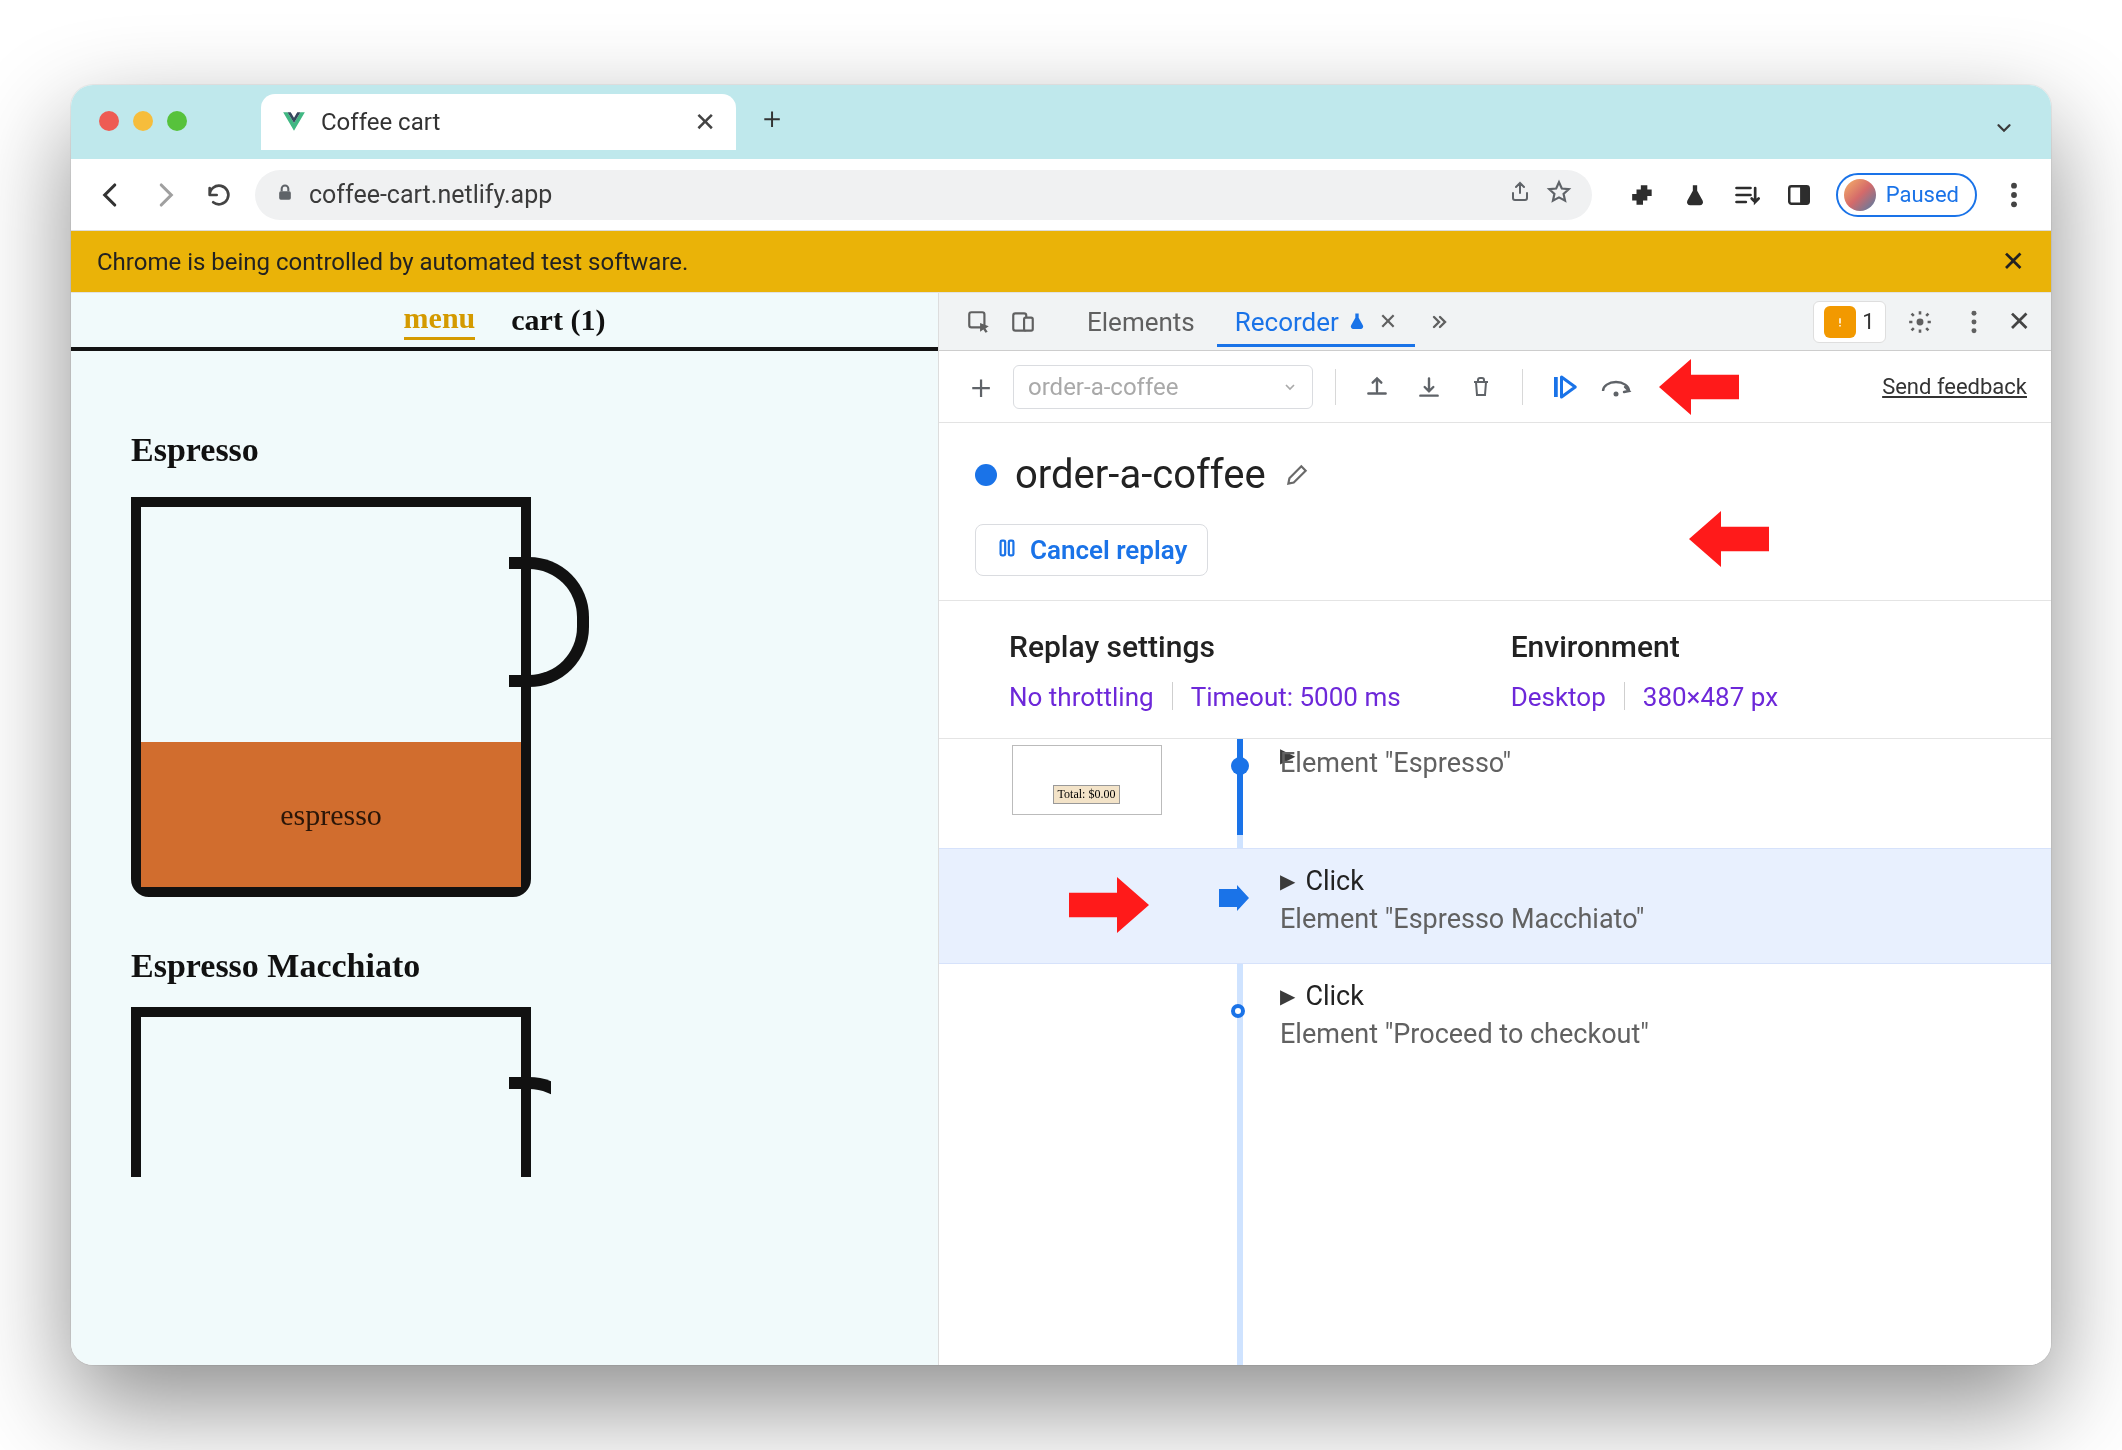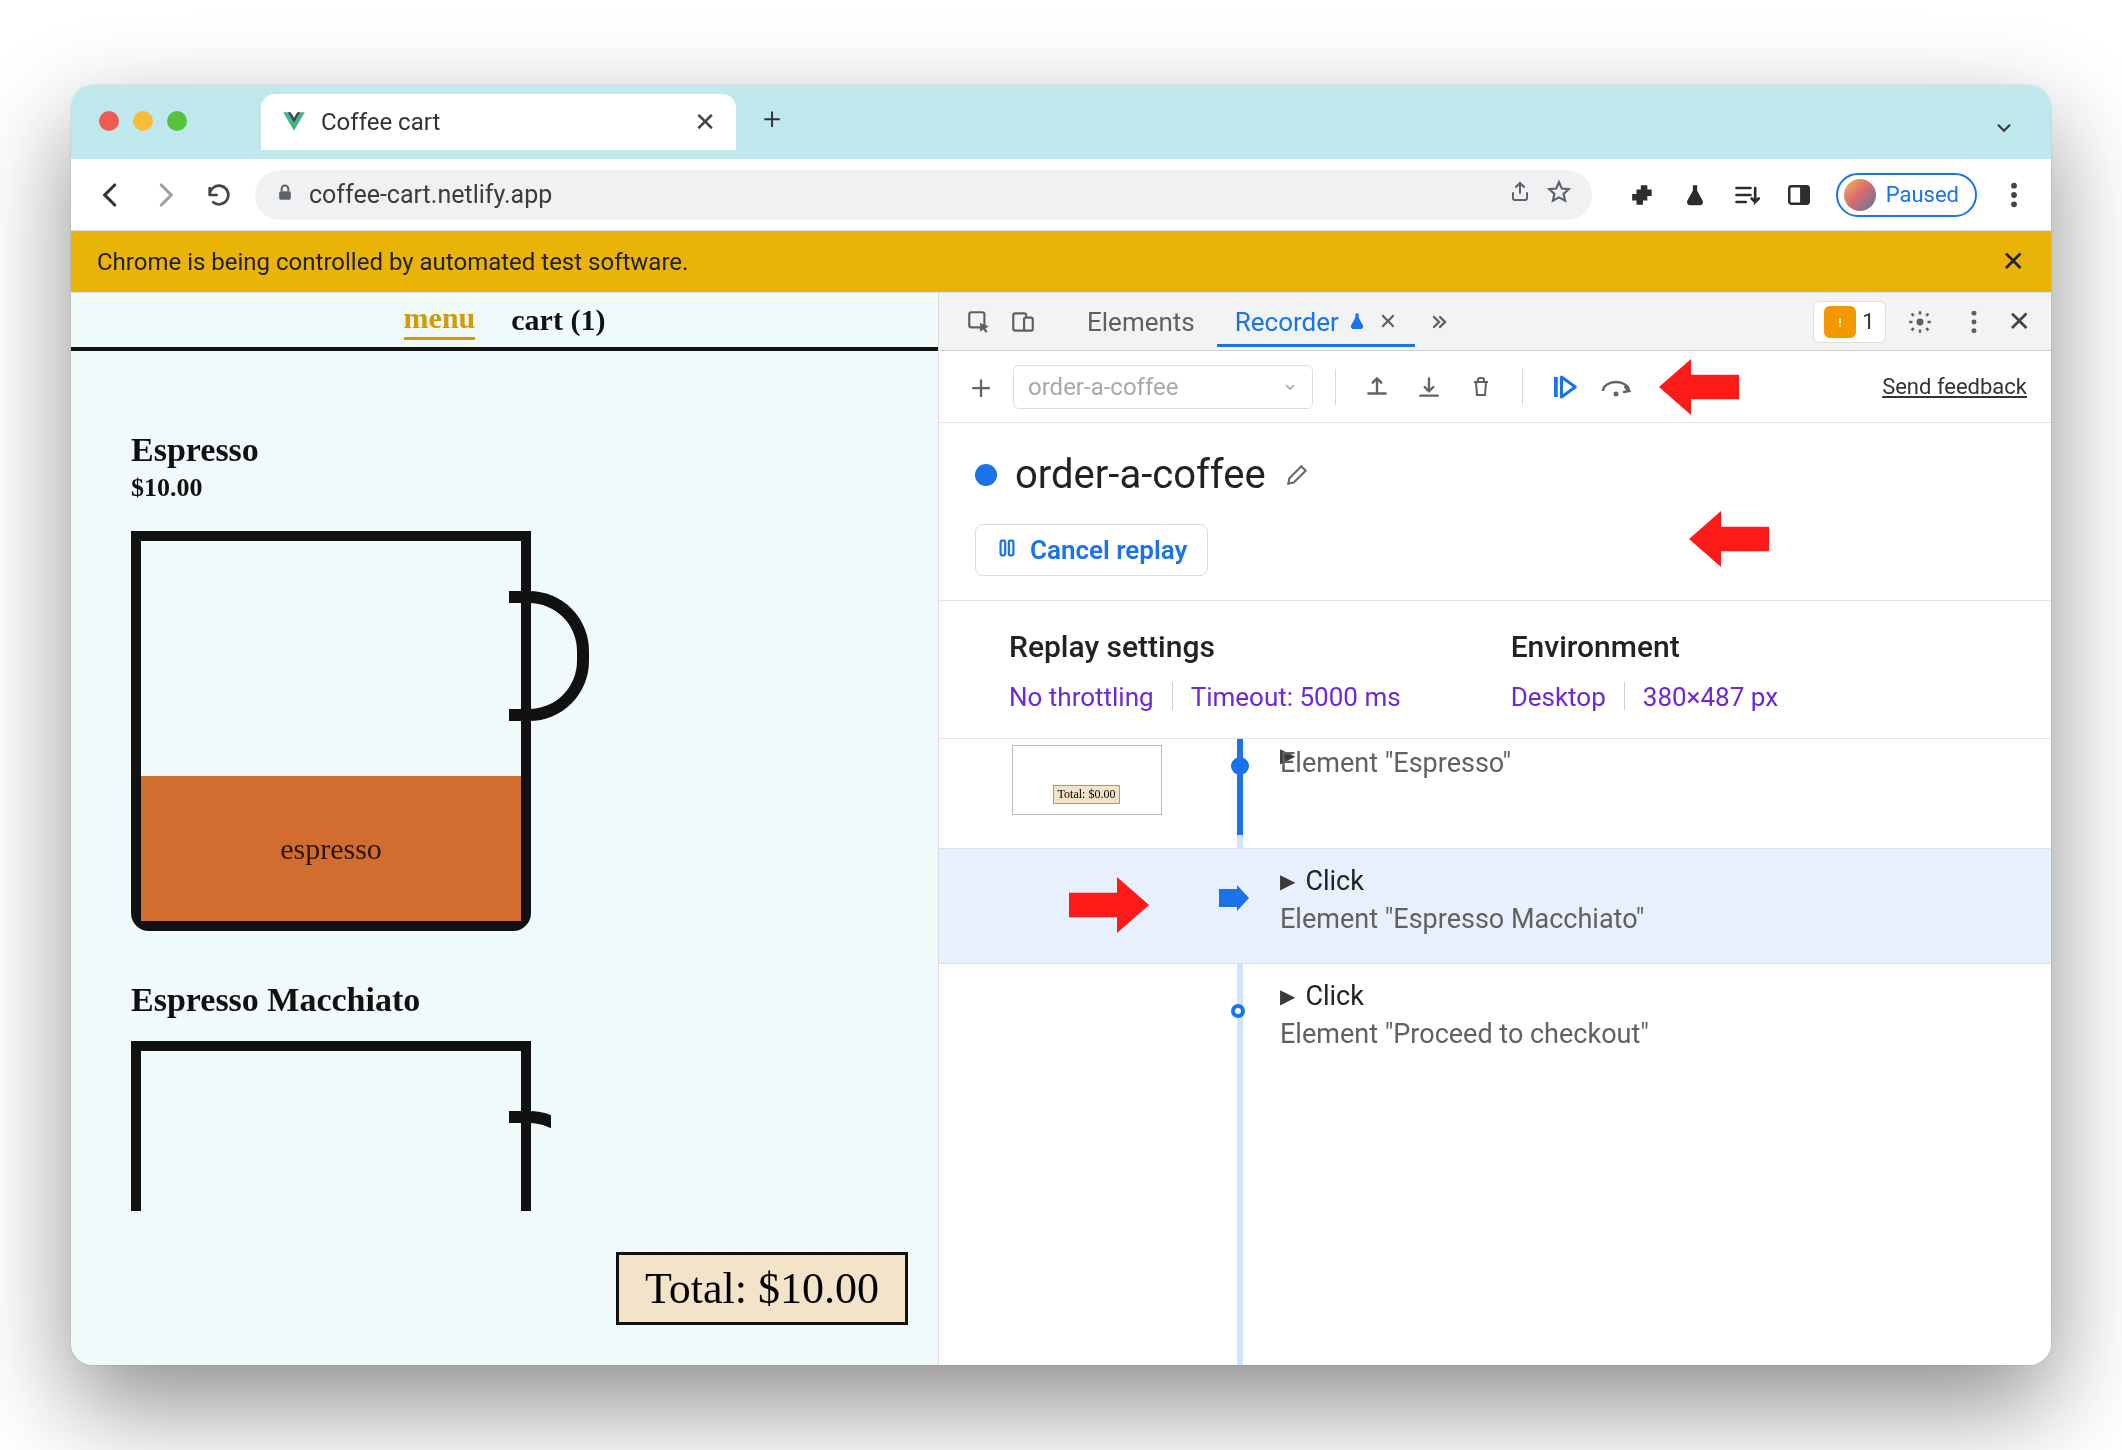--- a/index.html
+++ b/index.html
@@ -386,35 +386,33 @@
   <div class="main">
 
     <div class="page">
       <div class="page-nav">
         <span class="nav-menu">menu</span>
         <span class="nav-cart">cart (1)</span>
       </div>
       <div class="product-list">
         <div class="product">
           <div class="p-name">Espresso</div>
-          <div class="p-price">$10.00</div>
           <div class="mug">
             <div class="mug-body"></div>
             <div class="mug-handle"></div>
             <div class="mug-fill">espresso</div>
           </div>
         </div>
         <div class="product">
           <div class="p-name">Espresso Macchiato</div>
           <div class="mug2">
             <div class="mug2-body"></div>
             <div class="mug2-handle"></div>
           </div>
         </div>
-        <div class="total-callout">Total: $10.00</div>
       </div>
     </div>
 
     <div class="devtools">
 
       <div class="dt-tabbar">
         <div class="dt-iconbtn">
             <svg width="26" height="26" viewBox="0 0 24 24">
               <rect x="3" y="3" width="14" height="14" rx="2" stroke="#606060" stroke-width="2" fill="none"></rect>
               <path d="M13 13l8 3-3 2 2 3-2 1-2-3-3 2z" fill="#606060"></path>

